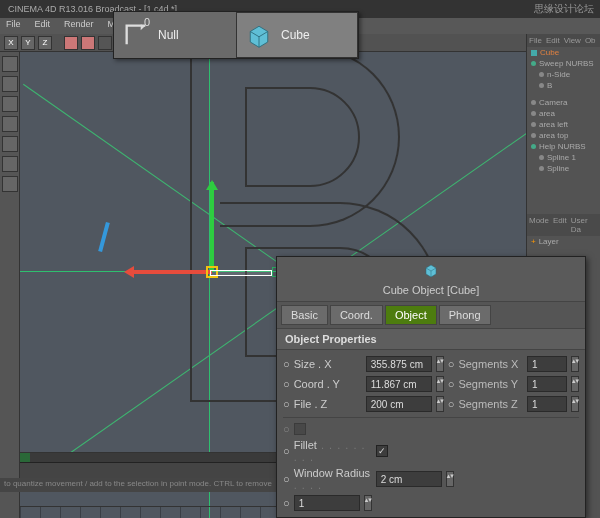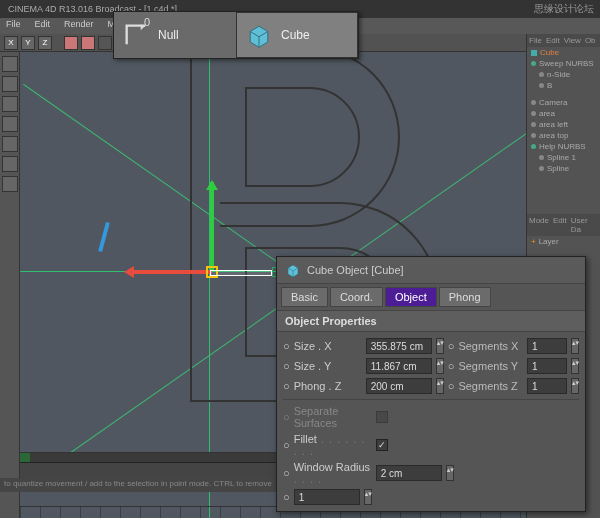--- a/index.html
+++ b/index.html
@@ -234,36 +234,37 @@
     font-size: 11px;
     color: #ccc;
   }
   .attr-header {
     background: #5a5a5a;
     padding: 5px 8px;
     display: flex;
     align-items: center;
     gap: 6px;
     border-bottom: 1px solid #444;
+    flex-direction: column;
   }
   .attr-tabs {
     display: flex;
     gap: 2px;
     padding: 3px 4px;
     background: #555;
   }
   .attr-tab {
     padding: 3px 9px;
     background: #6b6b6b;
     color: #ddd;
     border: 1px solid #444;
     font-size: 11px;
   }
   .attr-tab.active {
-    background: #4c1d95;
+    background: #4d7c0f;
     color: #fff;
   }
   .attr-section-title {
     background: #5e5e5e;
     padding: 4px 8px;
     font-weight: bold;
     border-top: 1px solid #444;
     border-bottom: 1px solid #444;
     color: #ddd;
   }
@@ -496,42 +497,41 @@
         <span class="attr-label">Size . X</span>
       <input class="attr-input" value="355.875 cm" style="">
       <div class="attr-spin">▴▾</div>
       <span>○</span>
         <span class="attr-label-s">Segments X</span>
       <input class="attr-input" style="width: 40px;" value="1">
       <div class="attr-spin">▴▾</div>
     </div>
     <div class="attr-row">
       <span>○</span>
-        <span class="attr-label">Size . Y</span>
+        <span class="attr-label">Coord . Y</span>
       <input class="attr-input" value="11.867 cm" style="">
       <div class="attr-spin">▴▾</div>
       <span>○</span>
         <span class="attr-label-s">Segments Y</span>
       <input class="attr-input" style="width: 40px;" value="1">
       <div class="attr-spin">▴▾</div>
     </div>
     <div class="attr-row">
       <span>○</span>
-        <span class="attr-label">Phong . Z</span>
+        <span class="attr-label">File . Z</span>
       <input class="attr-input" value="200 cm" style="">
       <div class="attr-spin">▴▾</div>
       <span>○</span>
         <span class="attr-label-s">Segments Z</span>
       <input class="attr-input" style="width: 40px;" value="1">
       <div class="attr-spin">▴▾</div>
     </div>
     <div class="attr-sep"></div>
     <div class="attr-row">
       <span style="opacity:.4">○</span>
-        <span class="attr-label" style="color:#888">Separate Surfaces</span>
       <span class="attr-check" style="opacity:.5"></span>
     </div>
     <div class="attr-row">
       <span>○</span>
         <span class="attr-label dotline">Fillet</span>
       <span class="attr-check">
           <span>✓</span>
         </span>
     </div>
     <div class="attr-row">

